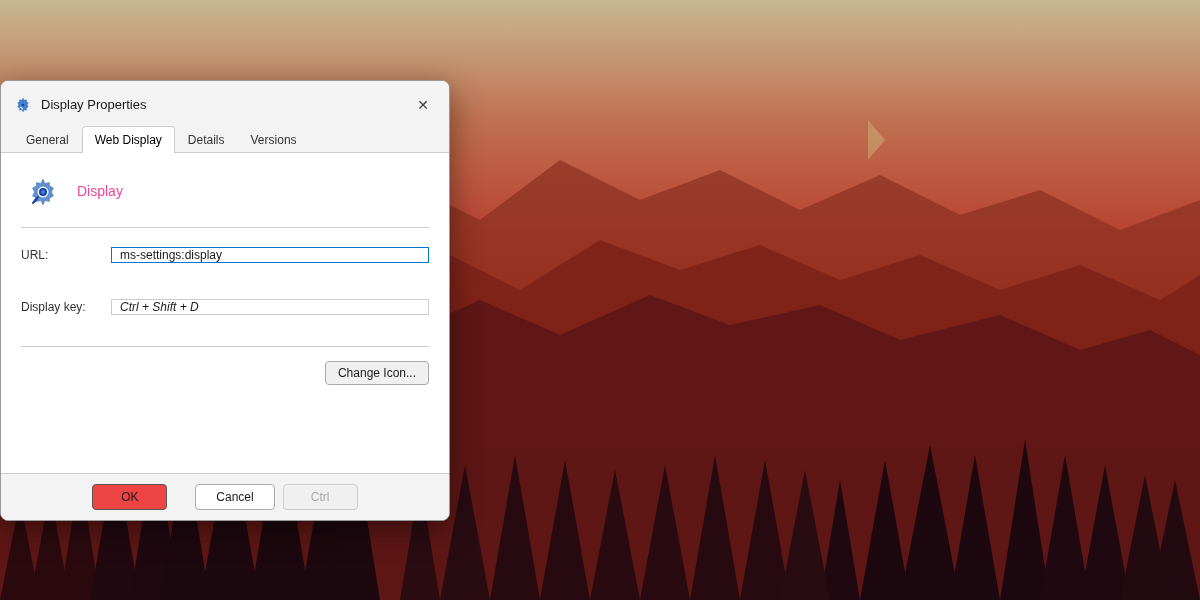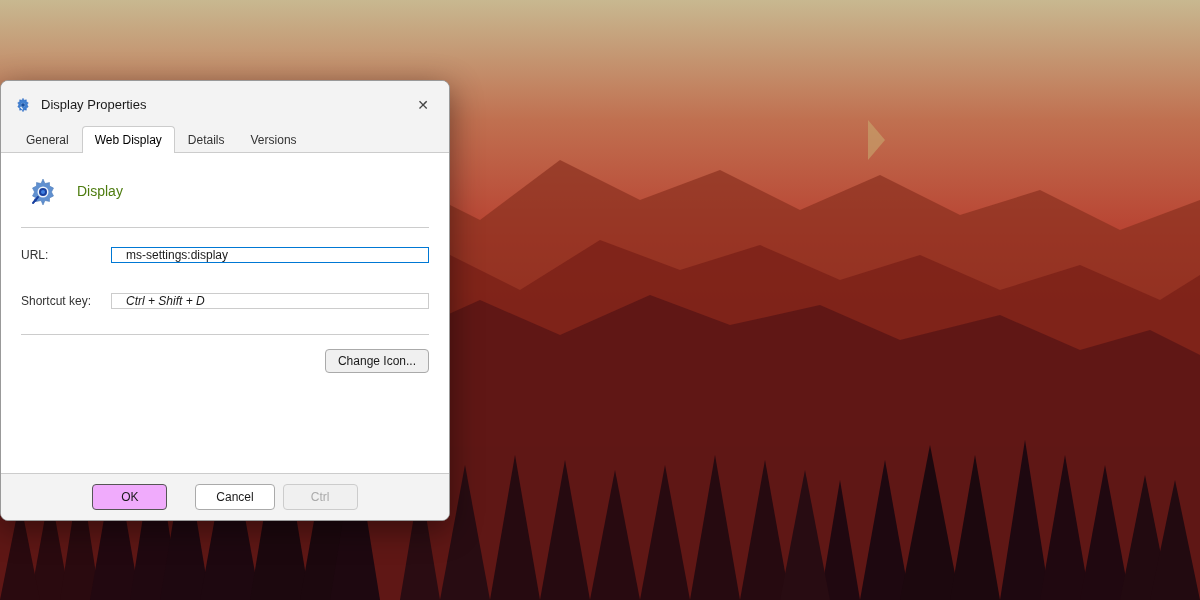--- a/index.html
+++ b/index.html
@@ -153,49 +153,49 @@
     .item-icon {
       width: 44px;
       height: 44px;
       display: flex;
       align-items: center;
       justify-content: center;
     }
 
     .item-title {
       font-size: 14px;
-      color: #4d7c0f;
+      color: #ec4899;
     }
 
     .divider {
       border: none;
       border-top: 1px solid #ccc;
       margin: 10px 0 14px 0;
     }
 
     
     .form-row {
       display: flex;
       align-items: center;
-      margin-bottom: 20px;
+      margin-bottom: 26px;
       min-height: 26px;
     }
 
     .form-label {
       width: 90px;
       color: #333;
       font-size: 12px;
       flex-shrink: 0;
     }
 
     .form-input {
       flex: 1;
       height: 16px;
       border: 1px solid #0078d4;
-      padding: 2px 14px;
+      padding: 2px 8px;
       font-size: 12px;
       color: #1a1a1a;
       outline: none;
       background: #fff;
     }
 
     .form-input.no-border {
       border-color: #ccc;
       font-style: italic;
     }
@@ -241,21 +241,21 @@
 
     .footer-btn {
       padding: 5px 20px;
       font-size: 12px;
       border-radius: 4px;
       cursor: pointer;
       min-width: 75px;
     }
 
     .footer-btn.primary {
-      background: #f0abfc;
+      background: #ef4444;
       border: 1.5px solid #555;
       color: #1a1a1a;
     }
 
     .footer-btn.secondary {
       background: #fff;
       border: 1px solid #aaa;
       color: #1a1a1a;
       margin-left: 20px;
     }
@@ -374,21 +374,21 @@
       </div>
 
       <hr class="divider">
 
       <div class="form-row">
         <span class="form-label">URL:</span>
         <input class="form-input" type="text" value="ms-settings:display" style="">
       </div>
 
       <div class="form-row">
-        <span class="form-label">Shortcut key:</span>
+        <span class="form-label">Display key:</span>
         <input class="form-input no-border" type="text" value="Ctrl + Shift + D" style="">
       </div>
 
 
       <hr class="divider2">
 
       <div class="change-icon-row">
         <button class="change-icon-btn">Change Icon...</button>
       </div>
 

